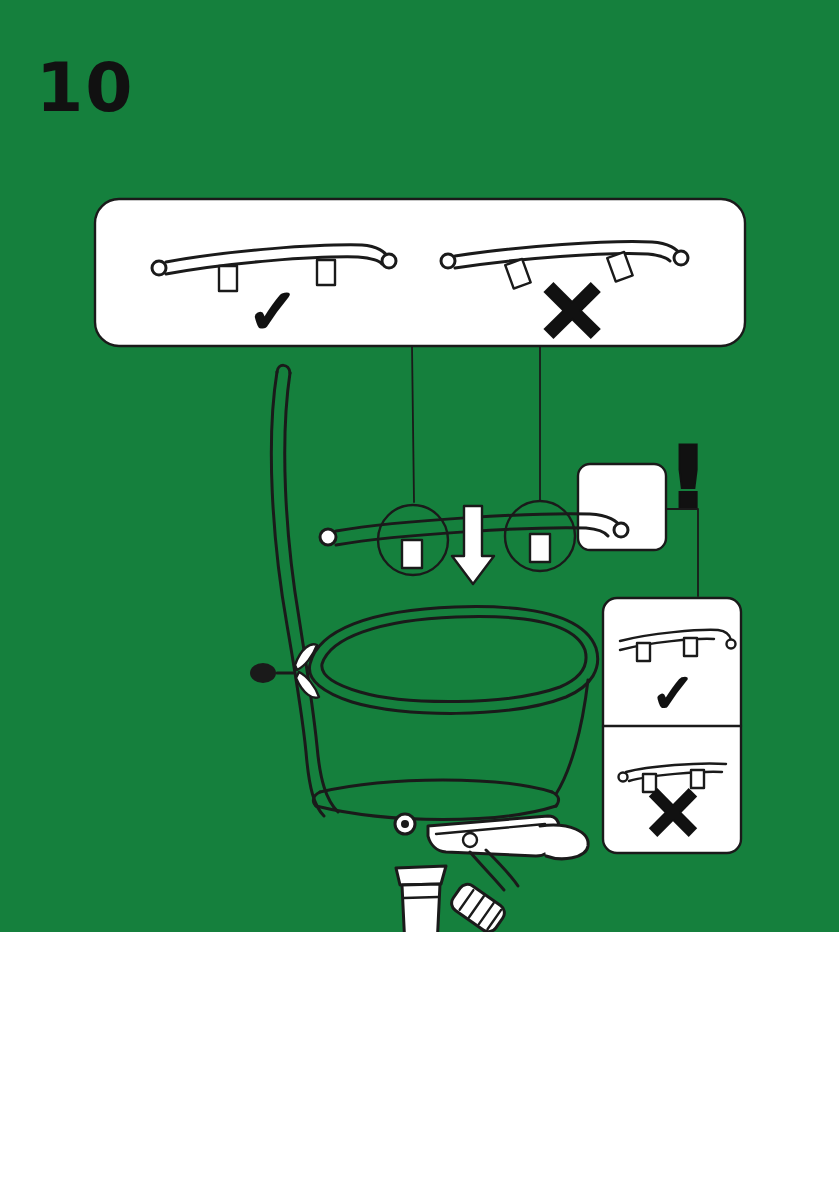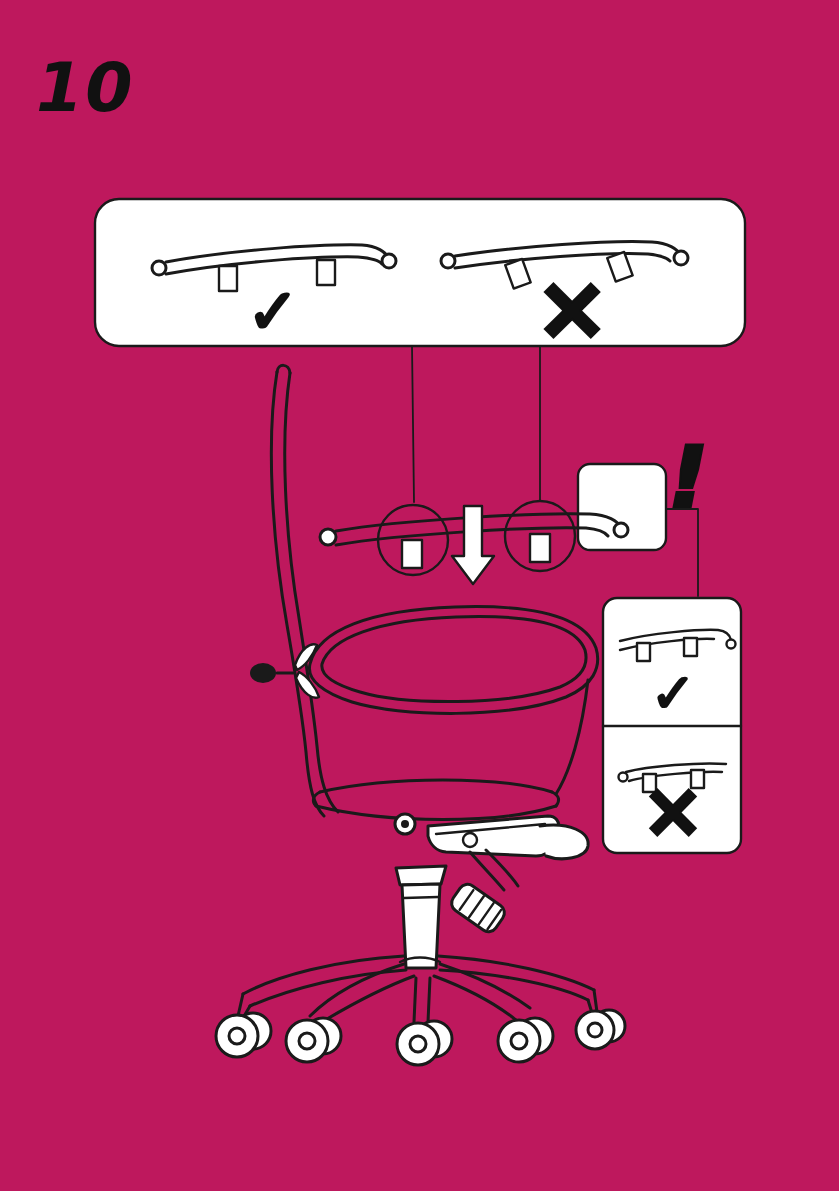--- a/index.html
+++ b/index.html
@@ -1,18 +1,18 @@
 <!DOCTYPE html>
 <html><head>
 <meta charset="utf-8">
 <style>
   html,body { margin:0; padding:0; background:#fff; }
   .page {
-    position:relative; width:839px; height:1191px; background:#be185d;
-    font-family:"DejaVu Sans", sans-serif; overflow:hidden;font-style:italic;
+    position:relative; width:839px; height:932px; background:#15803d;
+    font-family:"DejaVu Sans", sans-serif; overflow:hidden;
   }
   .step-number {
     position:absolute; left:36px; top:48px;
     font-size:68px; font-weight:700; letter-spacing:2px; color:#111;
     font-family:"DejaVu Sans", sans-serif;
   }
   svg { position:absolute; left:0; top:0; }
   .ln   { fill:none; stroke:#1a1a1a; stroke-width:3;   stroke-linecap:round; stroke-linejoin:round; }
   .ln2  { fill:none; stroke:#1a1a1a; stroke-width:2.4; stroke-linecap:round; stroke-linejoin:round; }
   .lnthin { fill:none; stroke:#1a1a1a; stroke-width:1.8; stroke-linecap:round; stroke-linejoin:round; }

